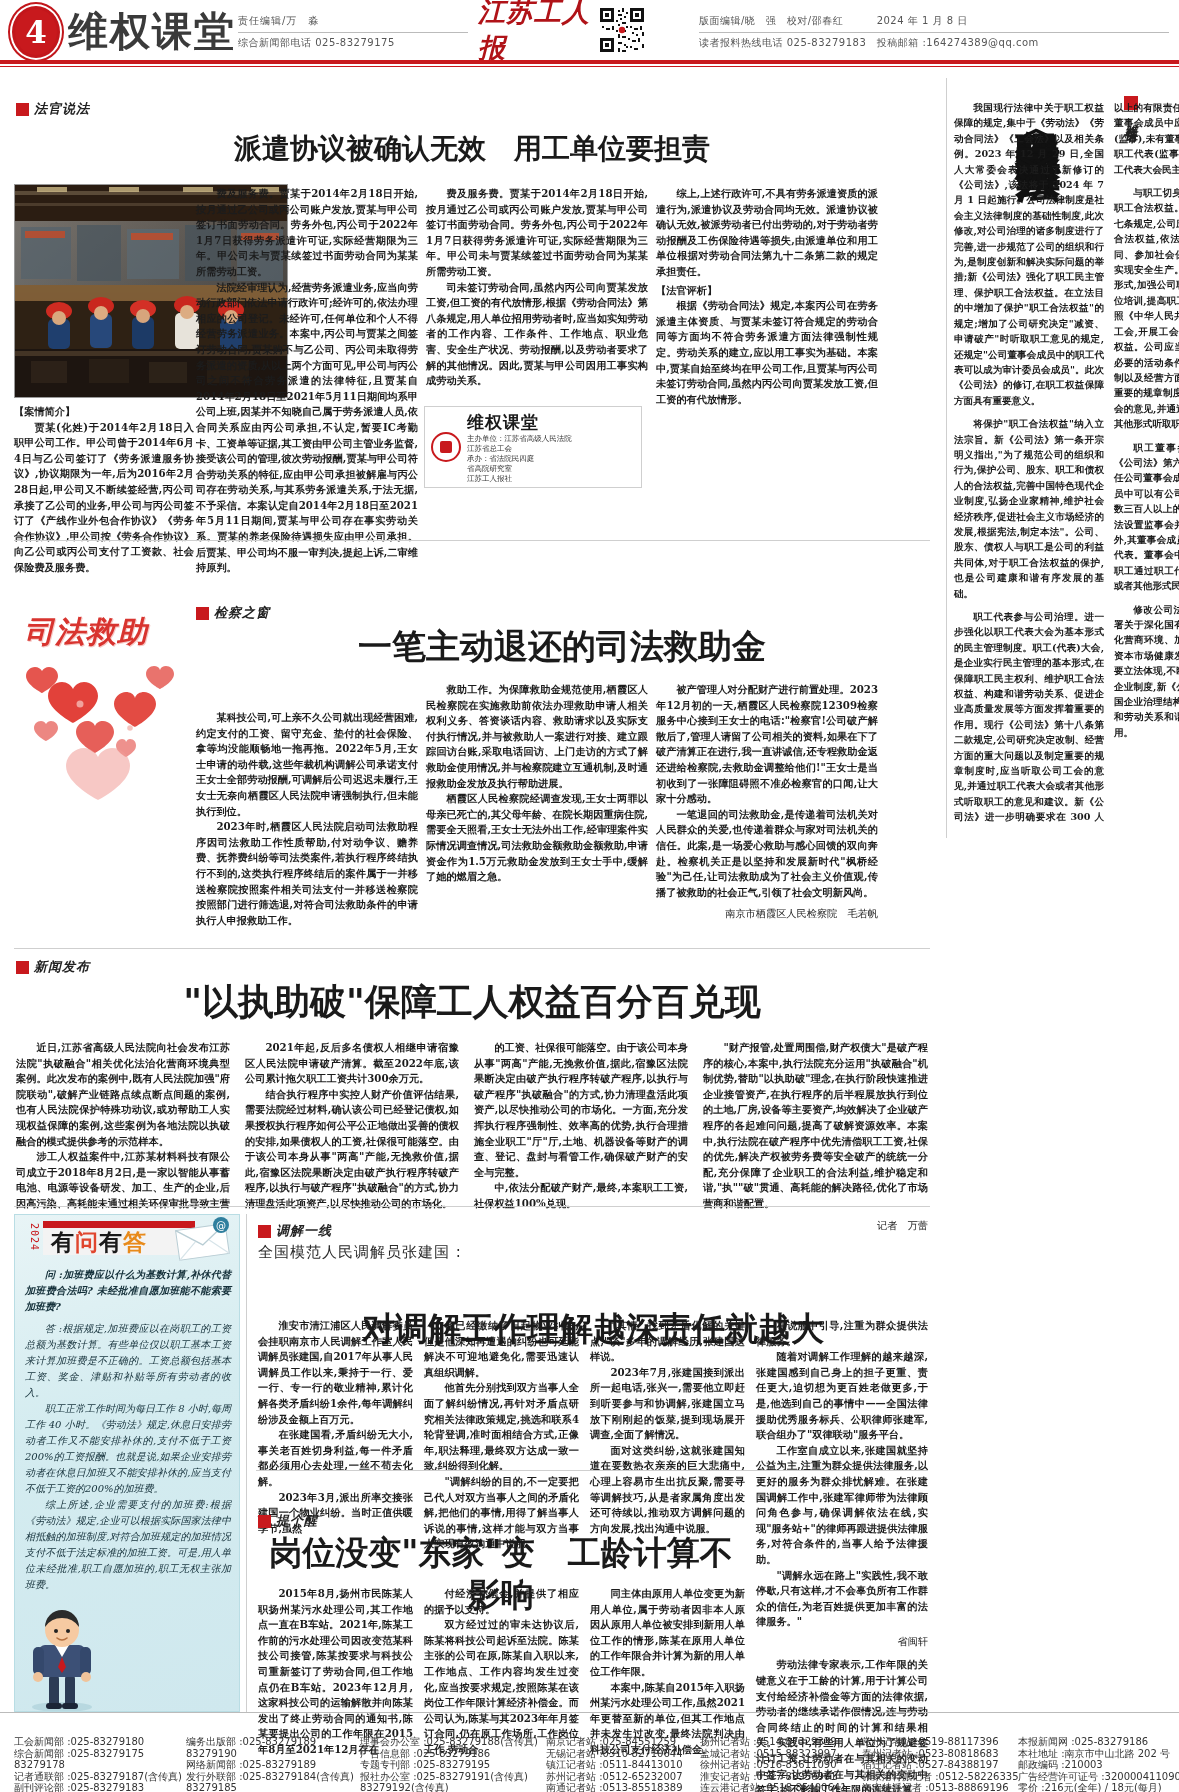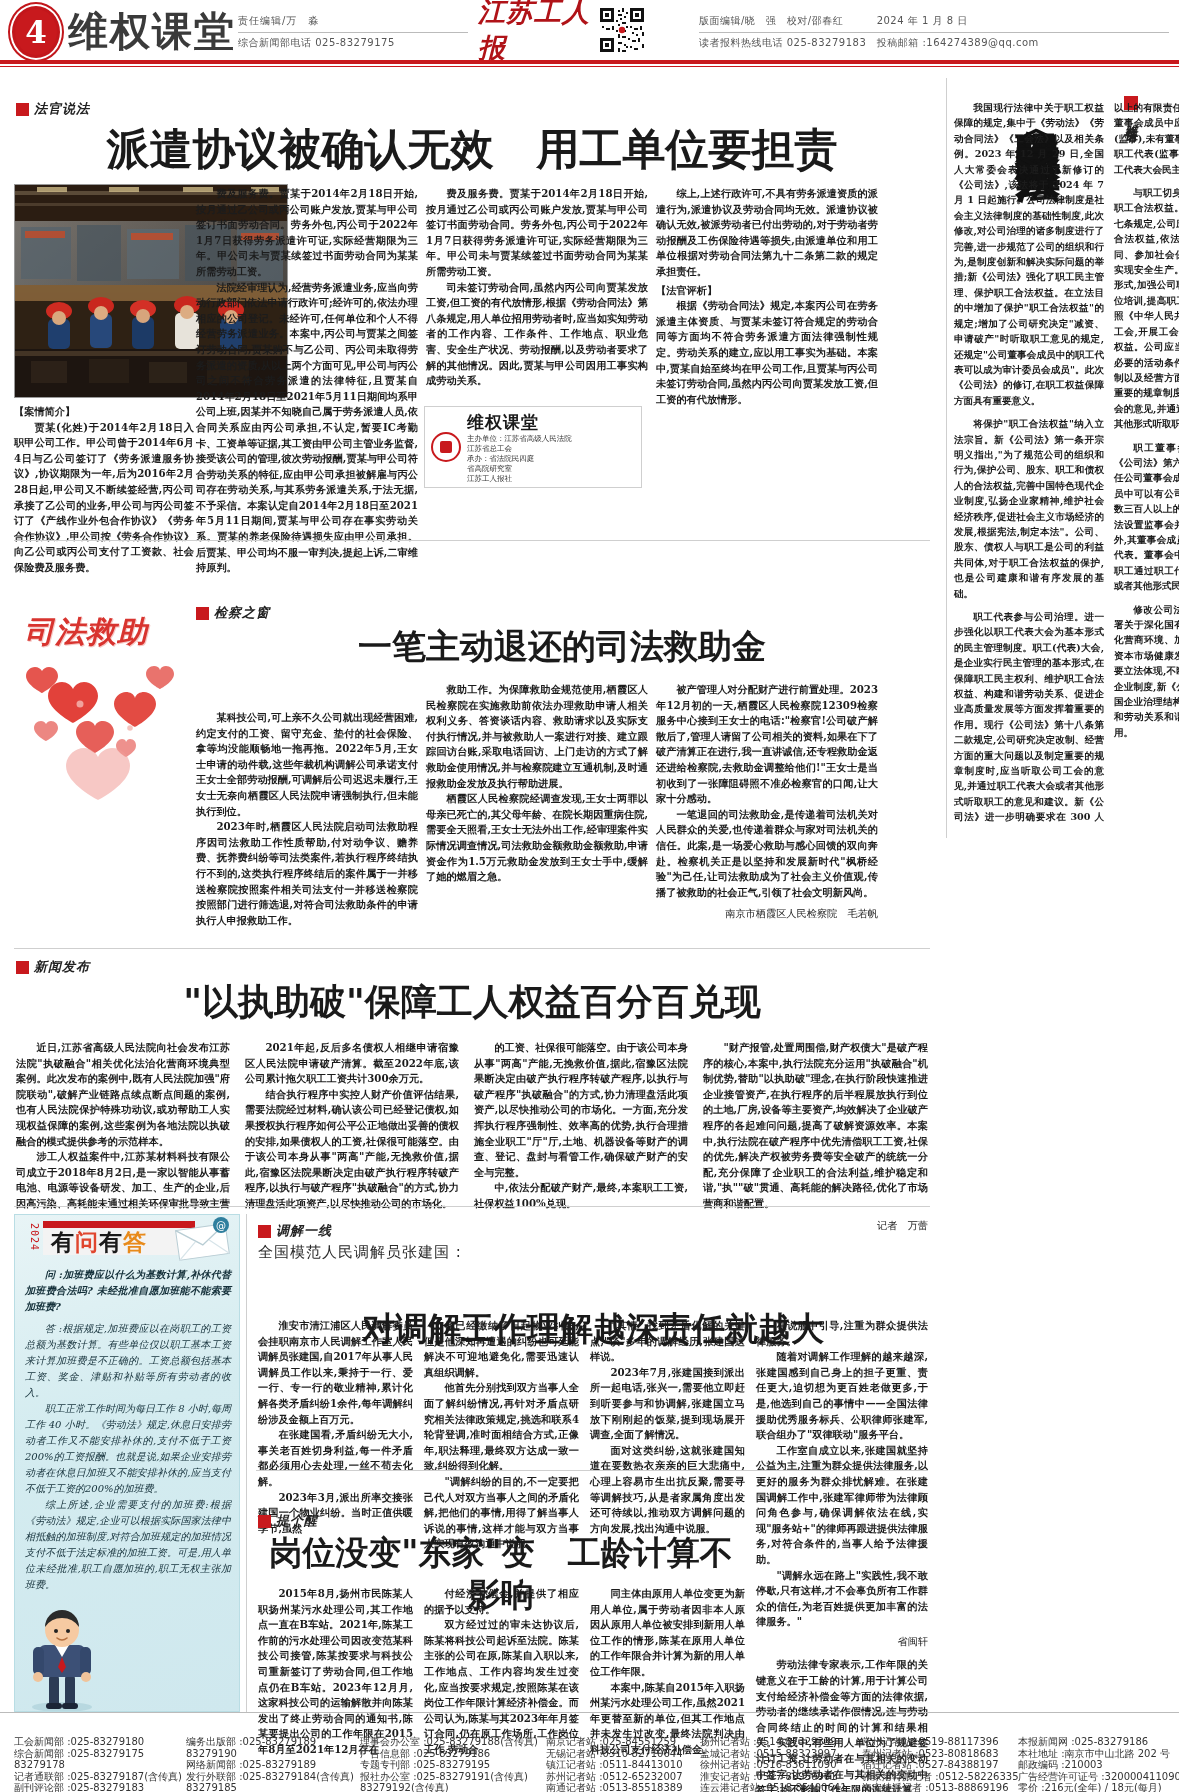--- a/index.html
+++ b/index.html
@@ -267,21 +267,21 @@
     <p style="margin-top:8px">职工董事参与公司治理。新《公司法》第六十八条规定,有限责任公司董事会成员为三人以上,其成员中可以有公司职工代表。职工人数三百人以上的有限责任公司,除依法设置监事会并有公司职工代表的外,其董事会成员中应当有公司职工代表。董事会中的职工代表由公司职工通过职工代表大会、职工大会或者其他形式民主选举产生。</p>
     <p style="margin-top:8px">修改公司法是落实中央决策部署关于深化国有企业改革发展、优化营商环境、加强产权保护、促进资本市场健康发展等重大举措的重要立法体现,不断完善中国特色现代企业制度,新《公司法》对于完善我国企业治理结构,加强职工权益保障和劳动关系和谐稳定将发挥重要作用。</p>
     <div class="sig" style="margin-top:10px">卞慎山</div>
   </div>
 
   <div class="sec-tag" style="position:absolute;left:16px;top:100px">
     <span class="sq"></span>
     <span class="tx">法官说法</span>
   </div>
 
-  <div class="hl-main" style="position:absolute;left:16px;top:122px;width:912px;font-size:43px;line-height:54px;">派遣协议被确认无效　用工单位要担责</div>
+  <div class="hl-main" style="position:absolute;left:16px;top:122px;width:912px;font-size:28px;line-height:54px;">派遣协议被确认无效　用工单位要担责</div>
 
   <div class="photo" style="left:14px;top:184px;width:274px;height:214px;border:1px solid #999">
     <svg width="272" height="212" viewBox="0 0 272 212">
       <defs>
         <linearGradient id="bg" x1="0" y1="0" x2="0" y2="1">
           <stop offset="0%" stop-color="#6b4a2e"></stop>
             <stop offset="55%" stop-color="#3f2a18"></stop>
             <stop offset="100%" stop-color="#271a10"></stop>
         </linearGradient>
         <linearGradient id="mach" x1="0" y1="0" x2="1" y2="0">

